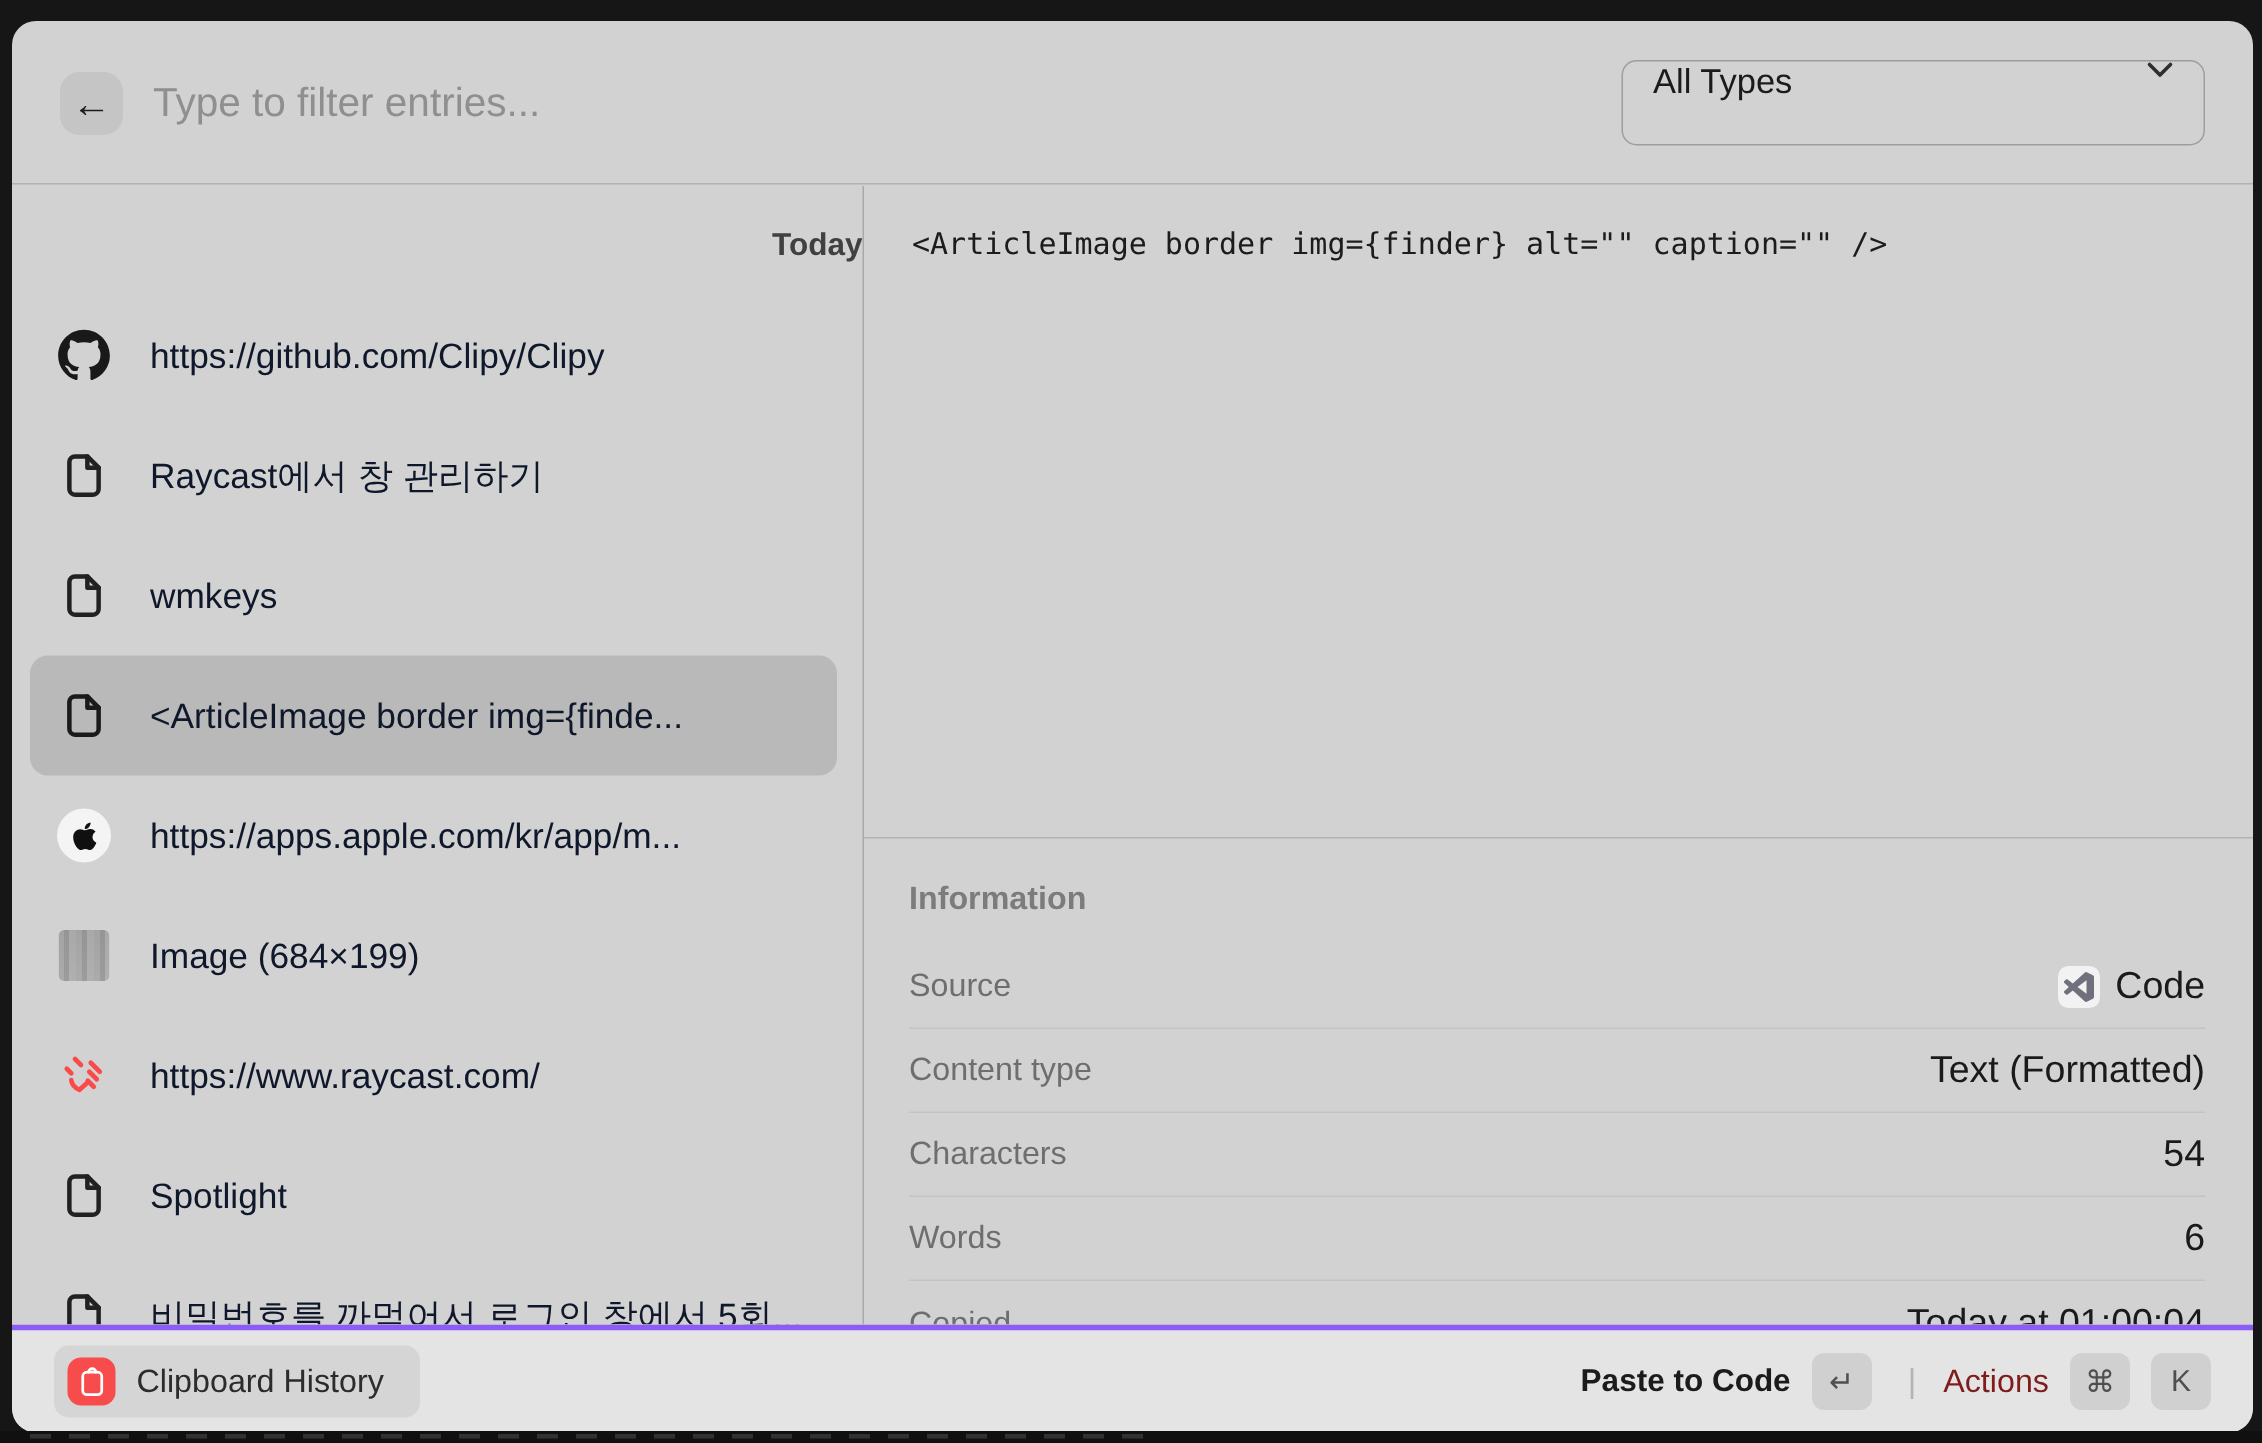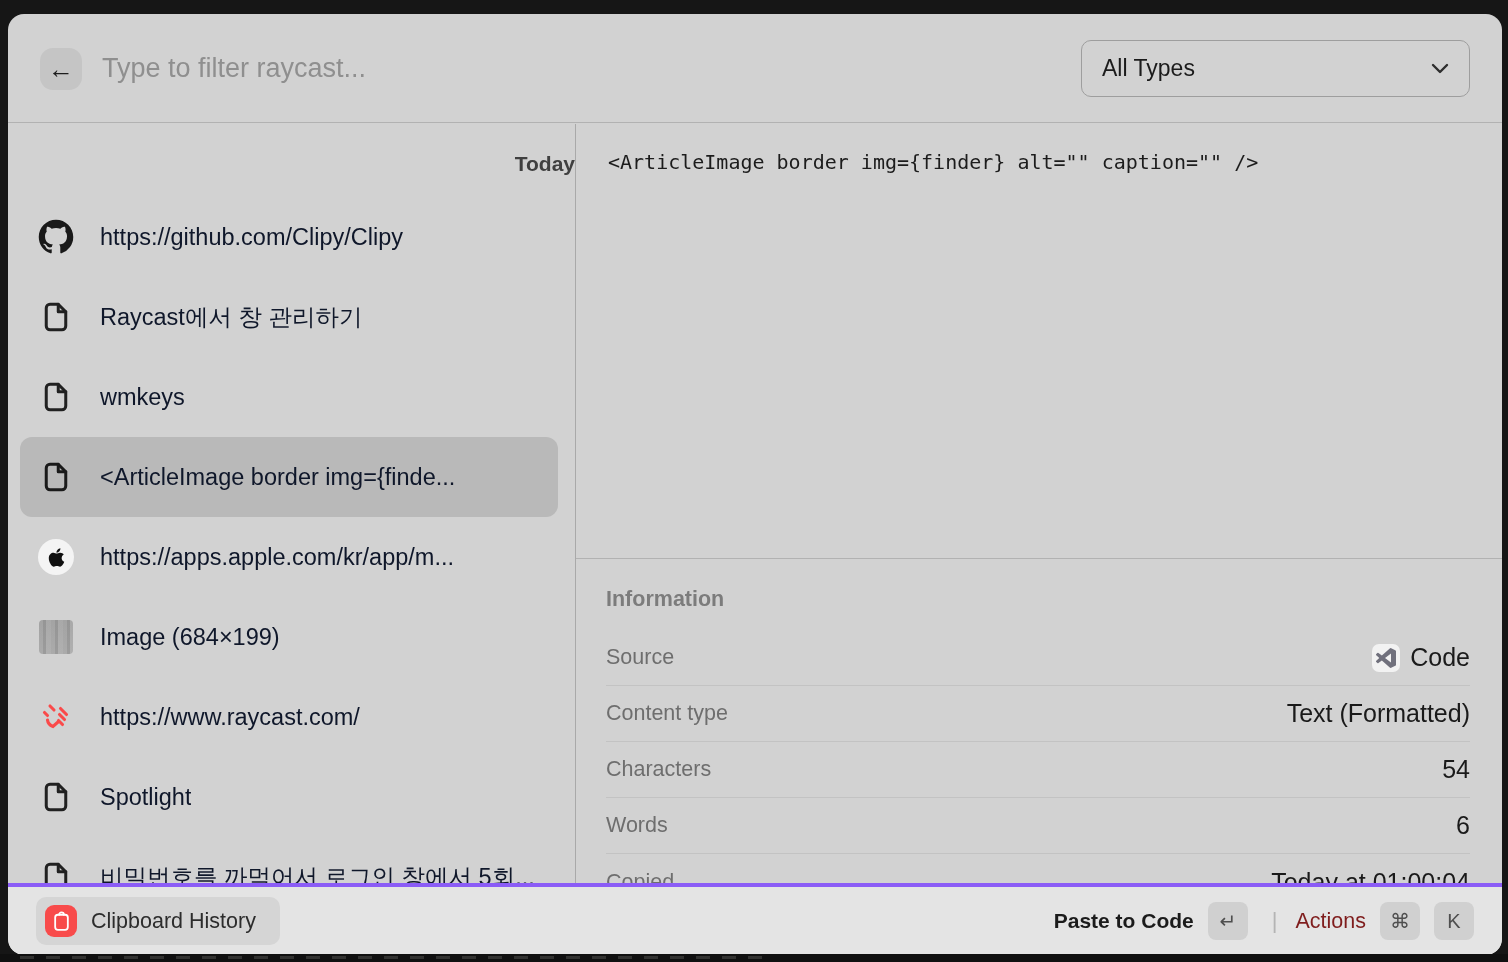--- a/index.html
+++ b/index.html
@@ -13,21 +13,21 @@
   .header { position:absolute; top:0; left:0; right:0; height:109px;
             border-bottom:1px solid #b2b2b2; }
   .back-btn { position:absolute; left:32px; top:34px; width:42px; height:42px;
               background:#c5c5c5; border-radius:13px; display:flex;
               align-items:center; justify-content:center; cursor:pointer; }
   .back-btn span { font-size:26px; color:#1d1d1d; line-height:1; }
   .search-placeholder { position:absolute; left:94px; top:0; height:109px;
               display:flex; align-items:center; font-size:27px; color:#8f8f8f; }
   .type-dropdown { position:absolute; right:32px; top:26px; width:389px; height:57px;
               border:1.5px solid #9e9e9e; border-radius:10px; display:flex;
-              align-items:center; justify-content:space-between;
+              align-items:flex-start; justify-content:space-between;
               padding:0 20px 0 20px; cursor:pointer; }
   .type-dropdown .dd-label { font-size:23px; color:#1b1b1b; }
   .chev { width:18px; height:11px; }
 
   
   .body { position:absolute; top:110px; left:0; right:0; height:759px; overflow:hidden; }
   .vdivider { position:absolute; left:567px; top:0; bottom:0; width:1px; background:#a9a9a9; }
 
   
   .left { position:absolute; left:0; top:0; width:567px; height:100%; overflow:hidden; }
@@ -88,21 +88,21 @@
 </style>
 </head>
 <body>
 
 <div class="window">
 
   <div class="header">
     <div class="back-btn">
       <span>←</span>
     </div>
-    <div class="search-placeholder">Type to filter raycast...</div>
+    <div class="search-placeholder">Type to filter entries...</div>
     <div class="type-dropdown">
       <span class="dd-label">All Types</span>
       <svg class="chev" viewBox="0 0 18 11">
         <path d="M2 2 L9 9 L16 2" fill="none" stroke="#2e2e2e" stroke-width="2.4" stroke-linecap="round" stroke-linejoin="round"></path>
       </svg>
     </div>
   </div>
 
   <div class="body">
     <div class="vdivider"></div>

